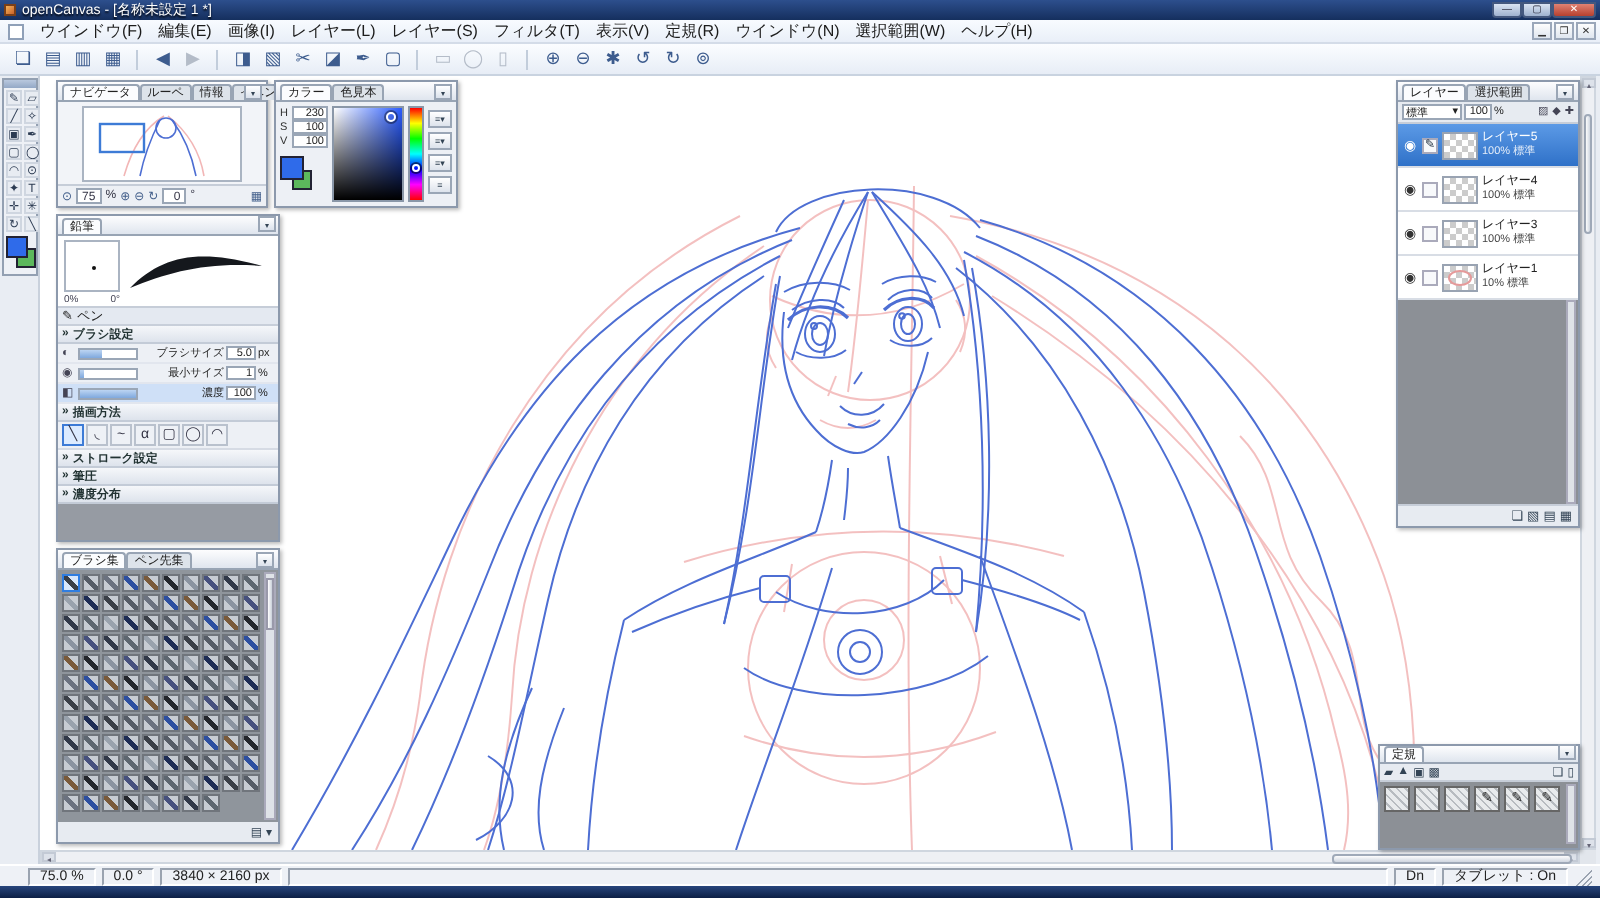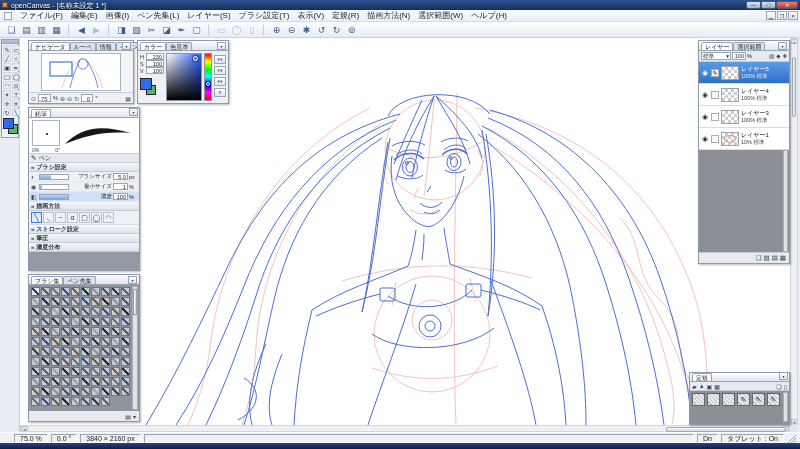--- a/index.html
+++ b/index.html
@@ -166,29 +166,29 @@
       <div class="winbtn">—</div>
       <div class="winbtn">▢</div>
       <div class="winbtn close">✕</div>
     </div>
   </div>
 
   <div class="menubar">
     <div class="menu-doc"></div>
     <div style="display:flex;">
 
-    <div class="menu-item i0">ファイル(F)</div>
+    <div class="menu-item i0">ウインドウ(F)</div>
         <div class="menu-item i1">編集(E)</div>
         <div class="menu-item i2">画像(I)</div>
-        <div class="menu-item i3">ペン先集(L)</div>
+        <div class="menu-item i3">レイヤー(L)</div>
         <div class="menu-item i4">レイヤー(S)</div>
-        <div class="menu-item i5">ブラシ設定(T)</div>
+        <div class="menu-item i5">フィルタ(T)</div>
         <div class="menu-item i6">表示(V)</div>
         <div class="menu-item i7">定規(R)</div>
-        <div class="menu-item i8">描画方法(N)</div>
+        <div class="menu-item i8">ウインドウ(N)</div>
         <div class="menu-item i9">選択範囲(W)</div>
         <div class="menu-item i10">ヘルプ(H)</div>
       </div>
     <div class="mdibtns">
       <div class="mdibtn">▁</div>
       <div class="mdibtn">❐</div>
       <div class="mdibtn">✕</div>
     </div>
   </div>
 

